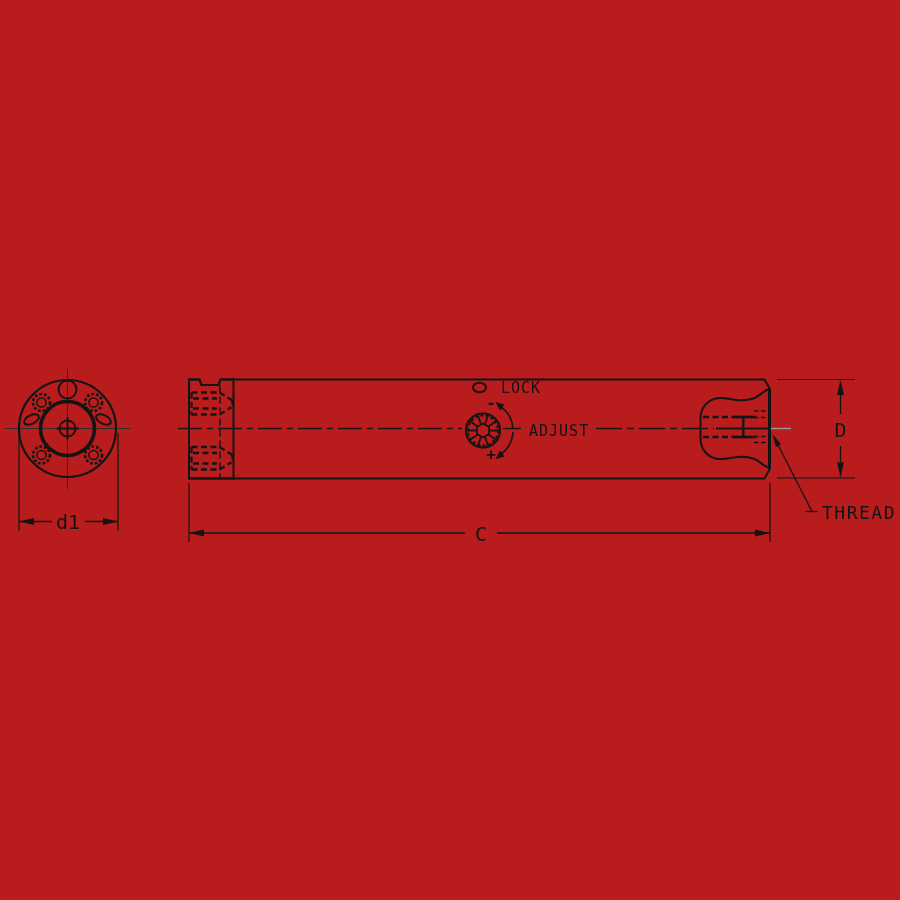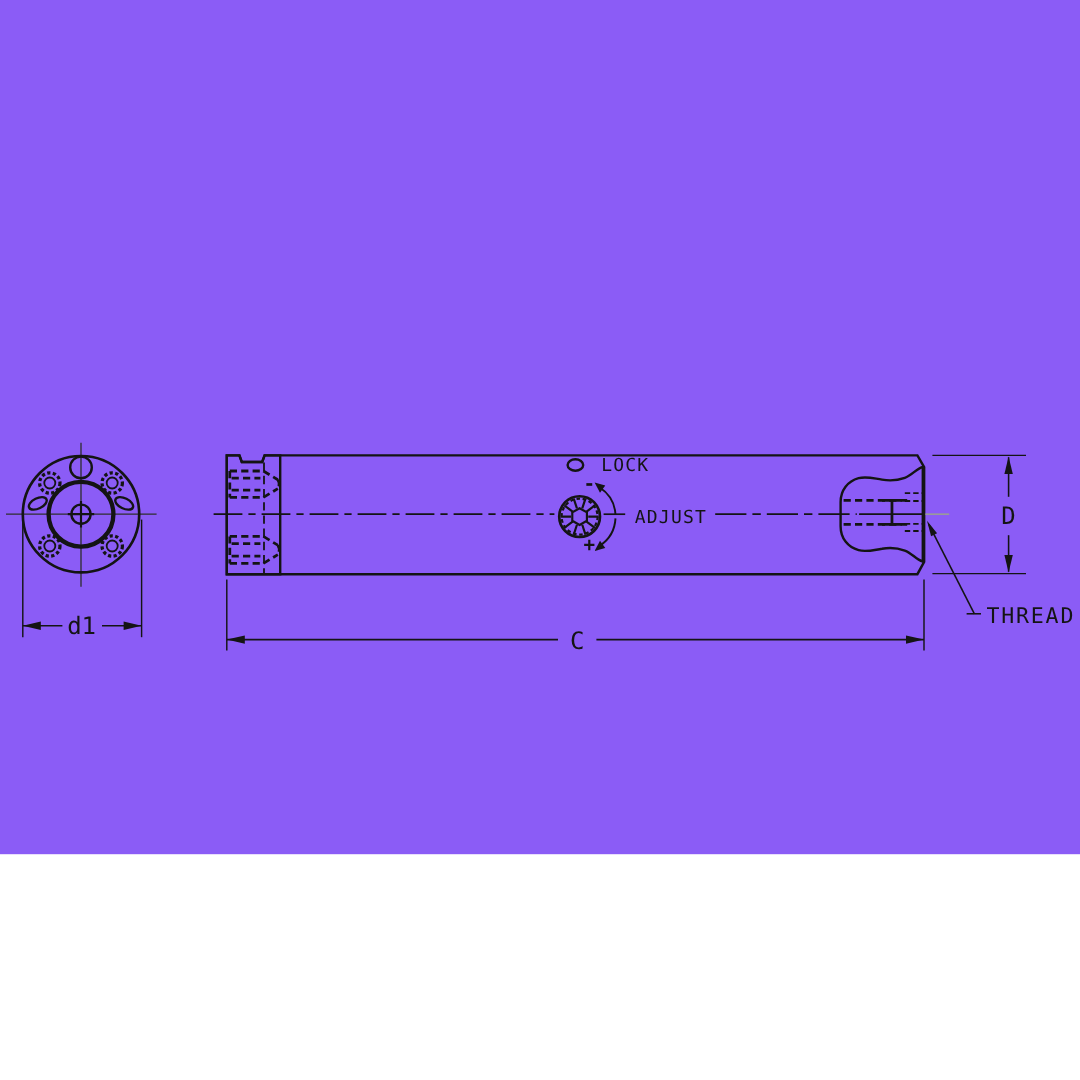--- a/index.html
+++ b/index.html
@@ -1,16 +1,16 @@
 <!DOCTYPE html>
 <html><head>
 <meta charset="utf-8">
 <style>
   html,body{margin:0;padding:0;background:#fff;}
-  .stage{position:relative;width:900px;height:712px;background:#8b5cf6;overflow:hidden;
+  .stage{position:relative;width:900px;height:900px;background:#b91c1c;overflow:hidden;
          font-family:"DejaVu Sans Mono","Liberation Mono",monospace;}
   svg{display:block}
   .ln{stroke:#141414;fill:none;stroke-linecap:butt;}
   .cl{stroke:#2e2e2e;stroke-width:1.1;fill:none;}
   .clgray{stroke:#9a9a9a;stroke-width:1.4;fill:none;}
   .hid{stroke:#141414;fill:none;stroke-width:2.3;stroke-dasharray:6 3.5;}
   .hidthin{stroke:#141414;fill:none;stroke-width:1.5;stroke-dasharray:4.5 2.5;}
   .arrow{fill:#141414;stroke:none;}
   text{fill:#141414;}
   .lbl-sm{font-family:"DejaVu Sans Mono","Liberation Mono",monospace;font-size:15px;letter-spacing:1px;}

